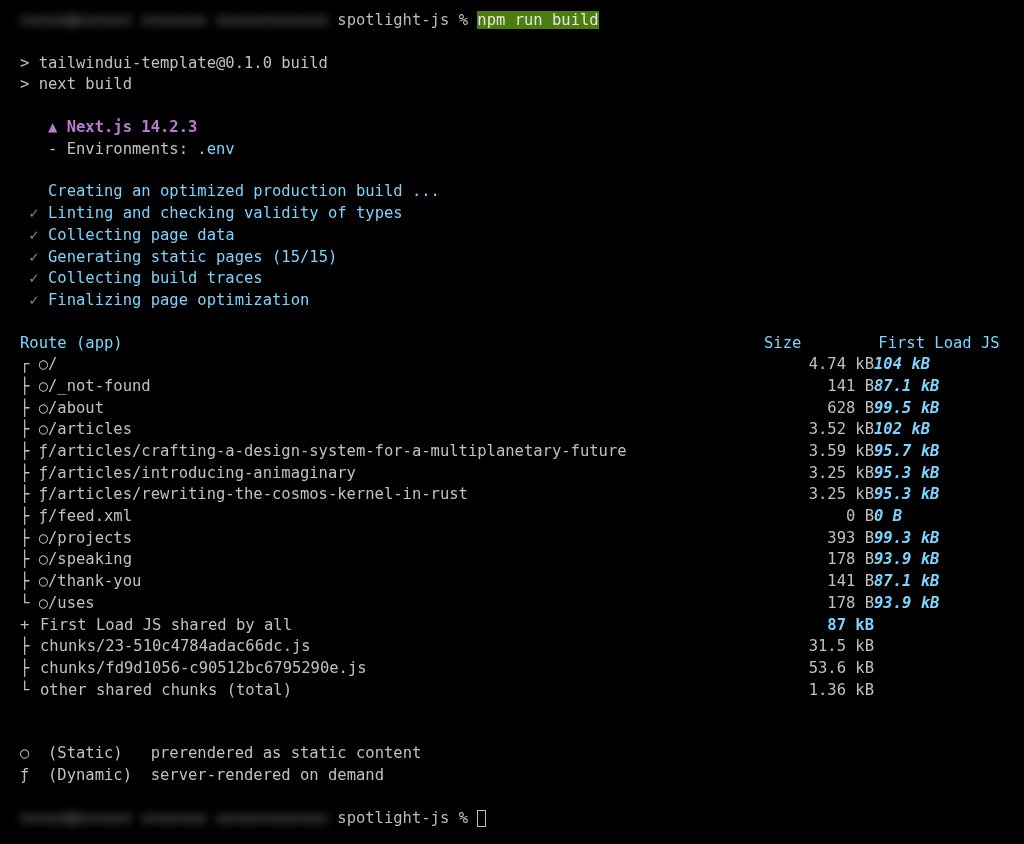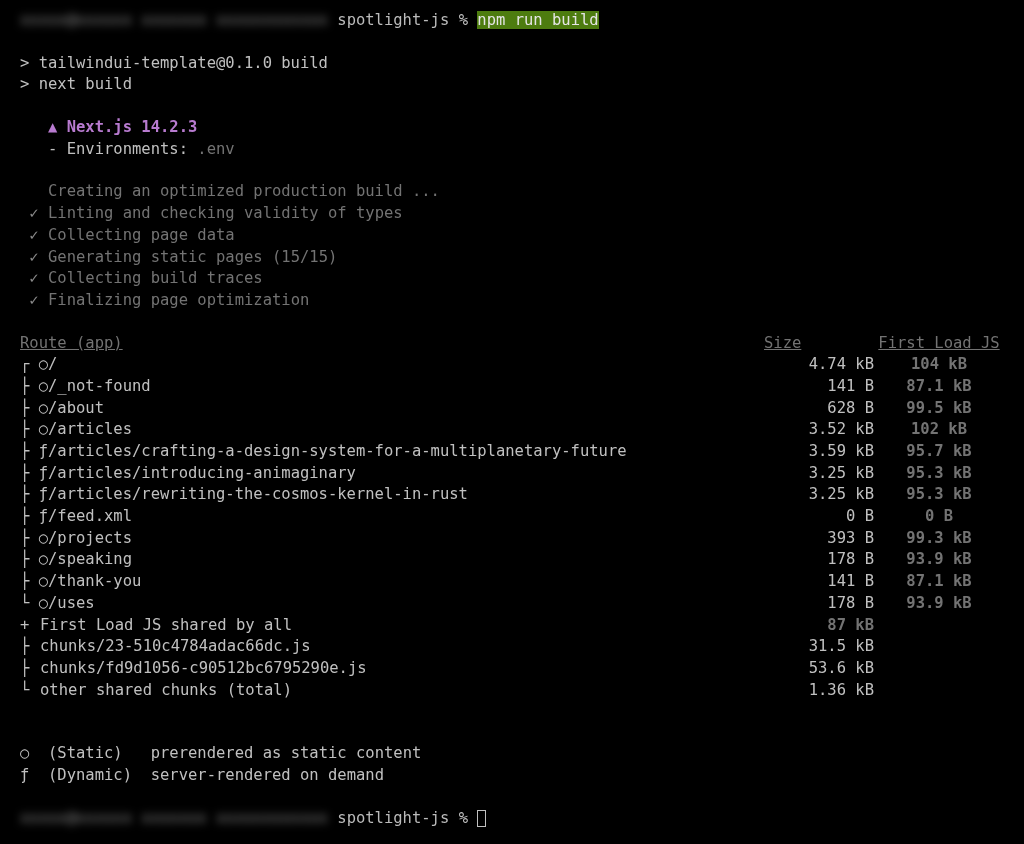--- a/index.html
+++ b/index.html
@@ -25,59 +25,59 @@
       color: #bbb;
     }
     .percent {
       color: #c0c0c0;
     }
     .cmd {
       color: #e5e5e5;
       background-color: #4d7c0f;
     }
     .white {
-      color: #737373;
+      color: #7dd3fc;
     }
     .purple {
       color: #b87bd0;
       font-weight: bold;
     }
     .triangle {
       color: #b87bd0;
     }
     .check {
       color: #888;
     }
     .blurred {
       filter: blur(4px);
       color: #888;
     }
     .underline {
-      text-decoration: underline;
     }
     .bold {
       font-weight: bold;
     }
     .route-row {
       display: flex;
     }
     .route-tree {
       flex: 0 0 auto;
       min-width: 20px;
     }
     .route-path {
       flex: 1 1 auto;
     }
     .route-size {
       flex: 0 0 110px;
       text-align: right;
     }
     .route-first {
       flex: 0 0 130px;
-      text-align: center;
+      text-align: left;
+      font-style: italic;
     }
     .header-row {
       display: flex;
     }
     .header-route {
       flex: 1 1 auto;
     }
     .header-size {
       flex: 0 0 110px;
       text-align: left;

